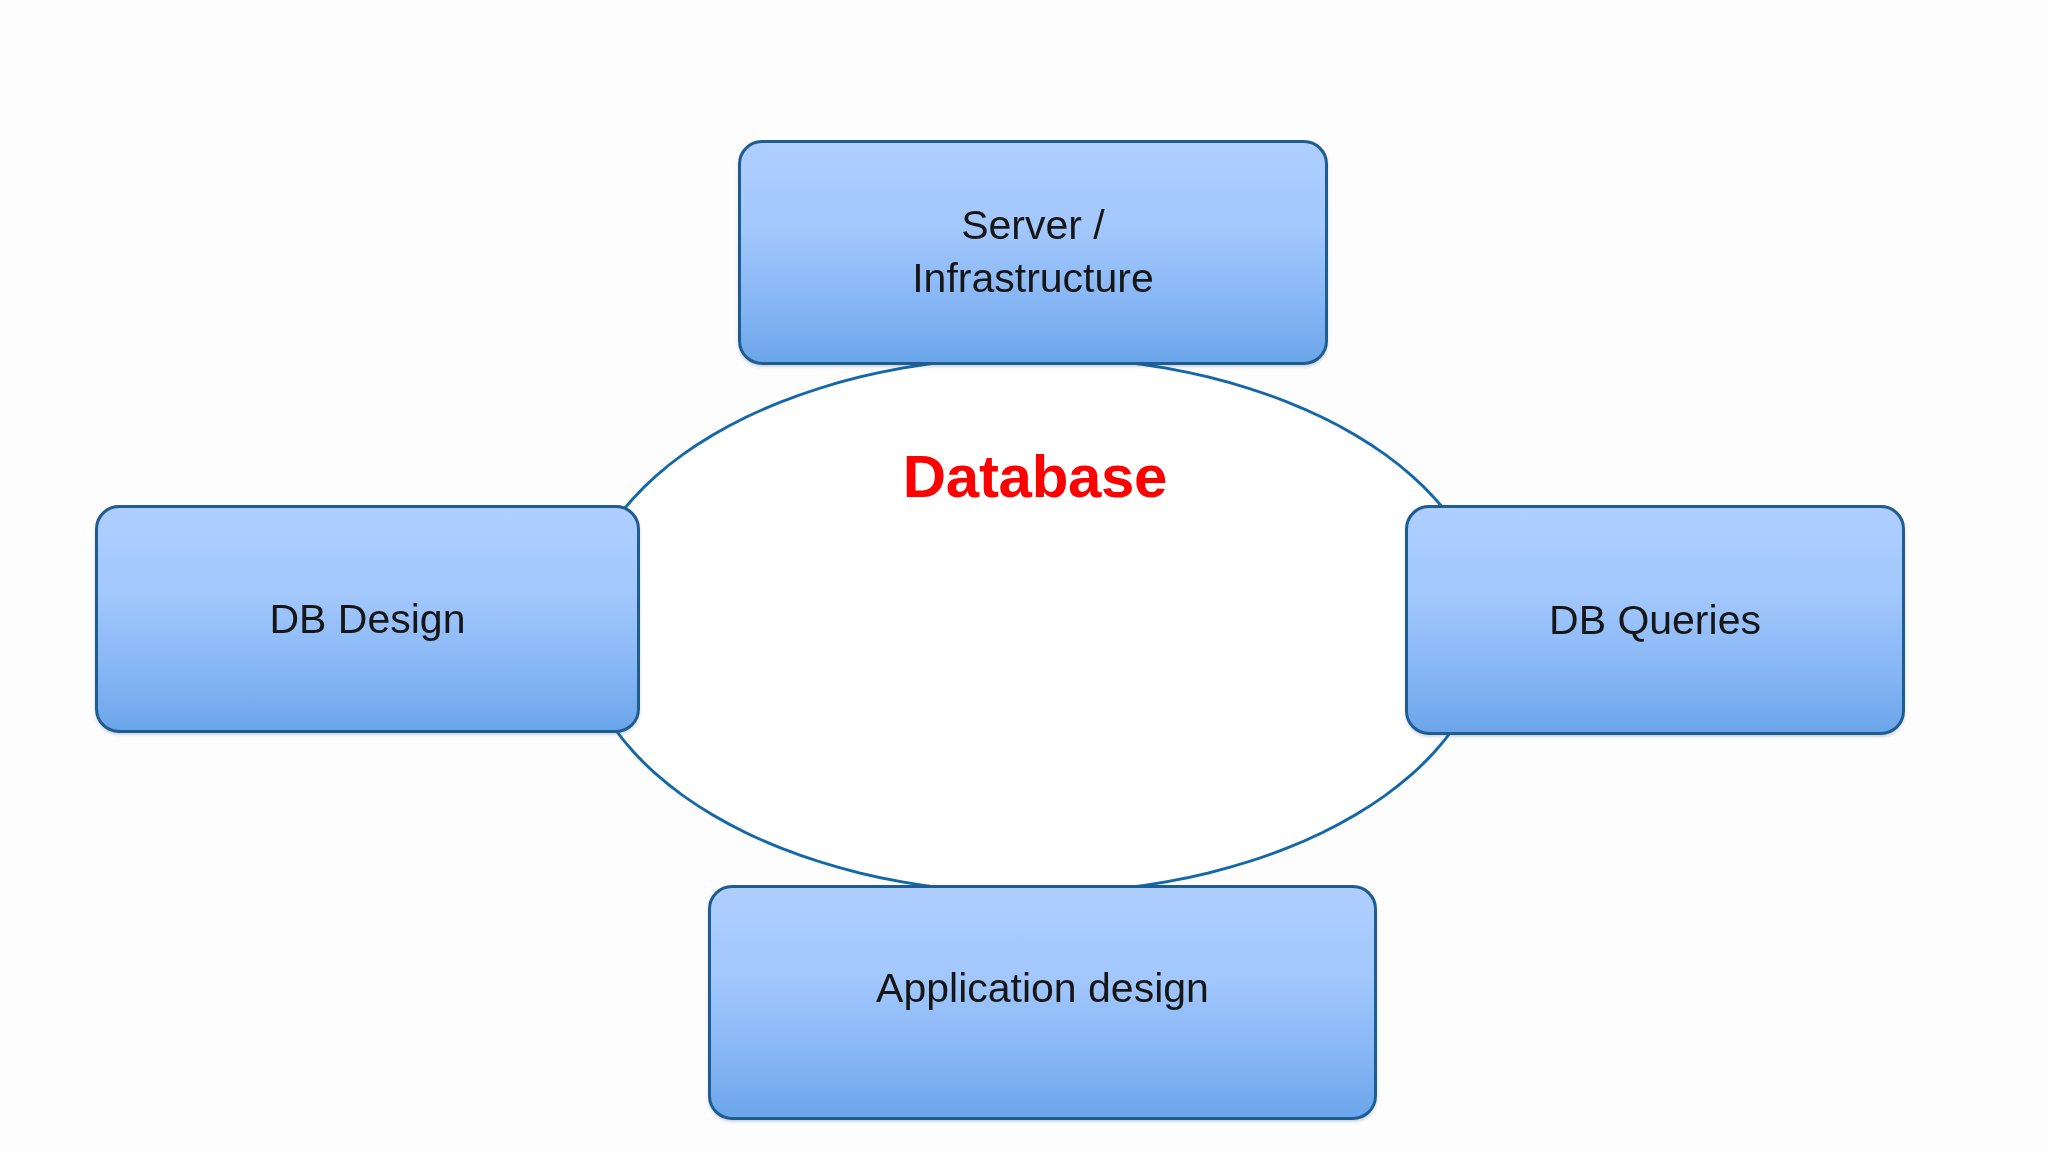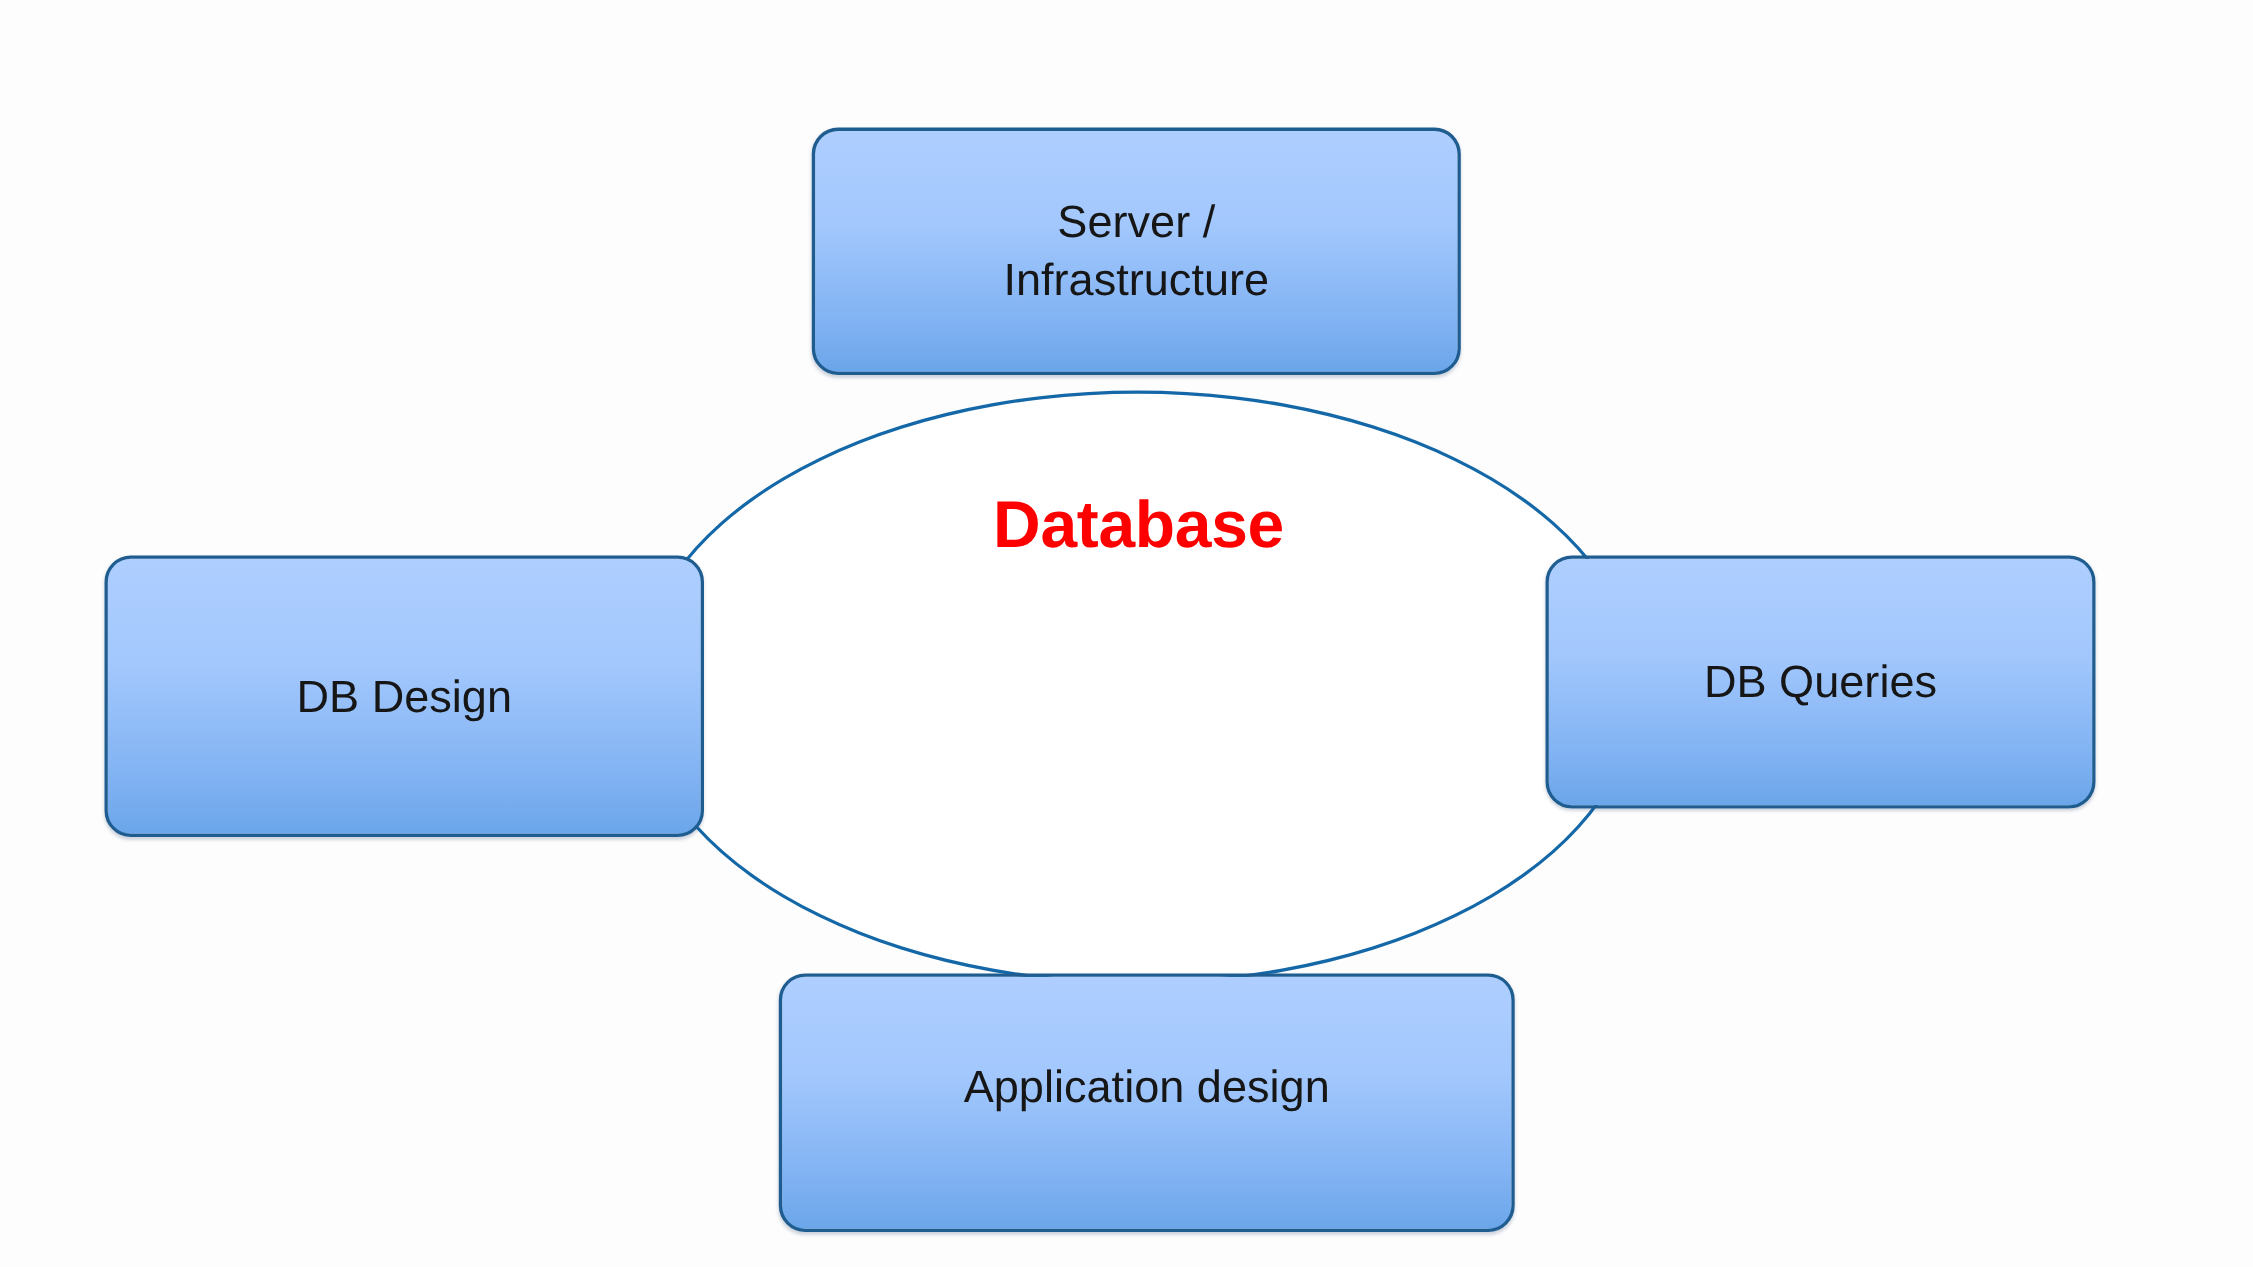--- a/index.html
+++ b/index.html
@@ -67,24 +67,24 @@
   }
   .node-label {
     text-align: center;
     color: #161616;
     font-size: 41px;
     font-weight: 400;
     line-height: 1.28;
   }
   .node-label .node-line { display: block; white-space: nowrap; }
 
-  #node-server        { left: 738px;  top: 116px;  width: 590px;  height: 225px; }
+  #node-server        { left: 738px;  top: 140px;  width: 590px;  height: 225px; }
   #node-server .node-label { margin-top: -2px; }
 
-  #node-dbdesign      { left: 95px;   top: 505px;  width: 545px;  height: 256px; }
+  #node-dbdesign      { left: 95px;   top: 505px;  width: 545px;  height: 228px; }
 
   #node-dbqueries     { left: 1405px; top: 505px;  width: 500px;  height: 230px; }
 
   #node-appdesign     { left: 708px;  top: 885px;  width: 669px;  height: 235px; }
   #node-appdesign .node-label { margin-top: -28px; }
 </style>
 </head>
 <body>
 
 <div id="canvas">

